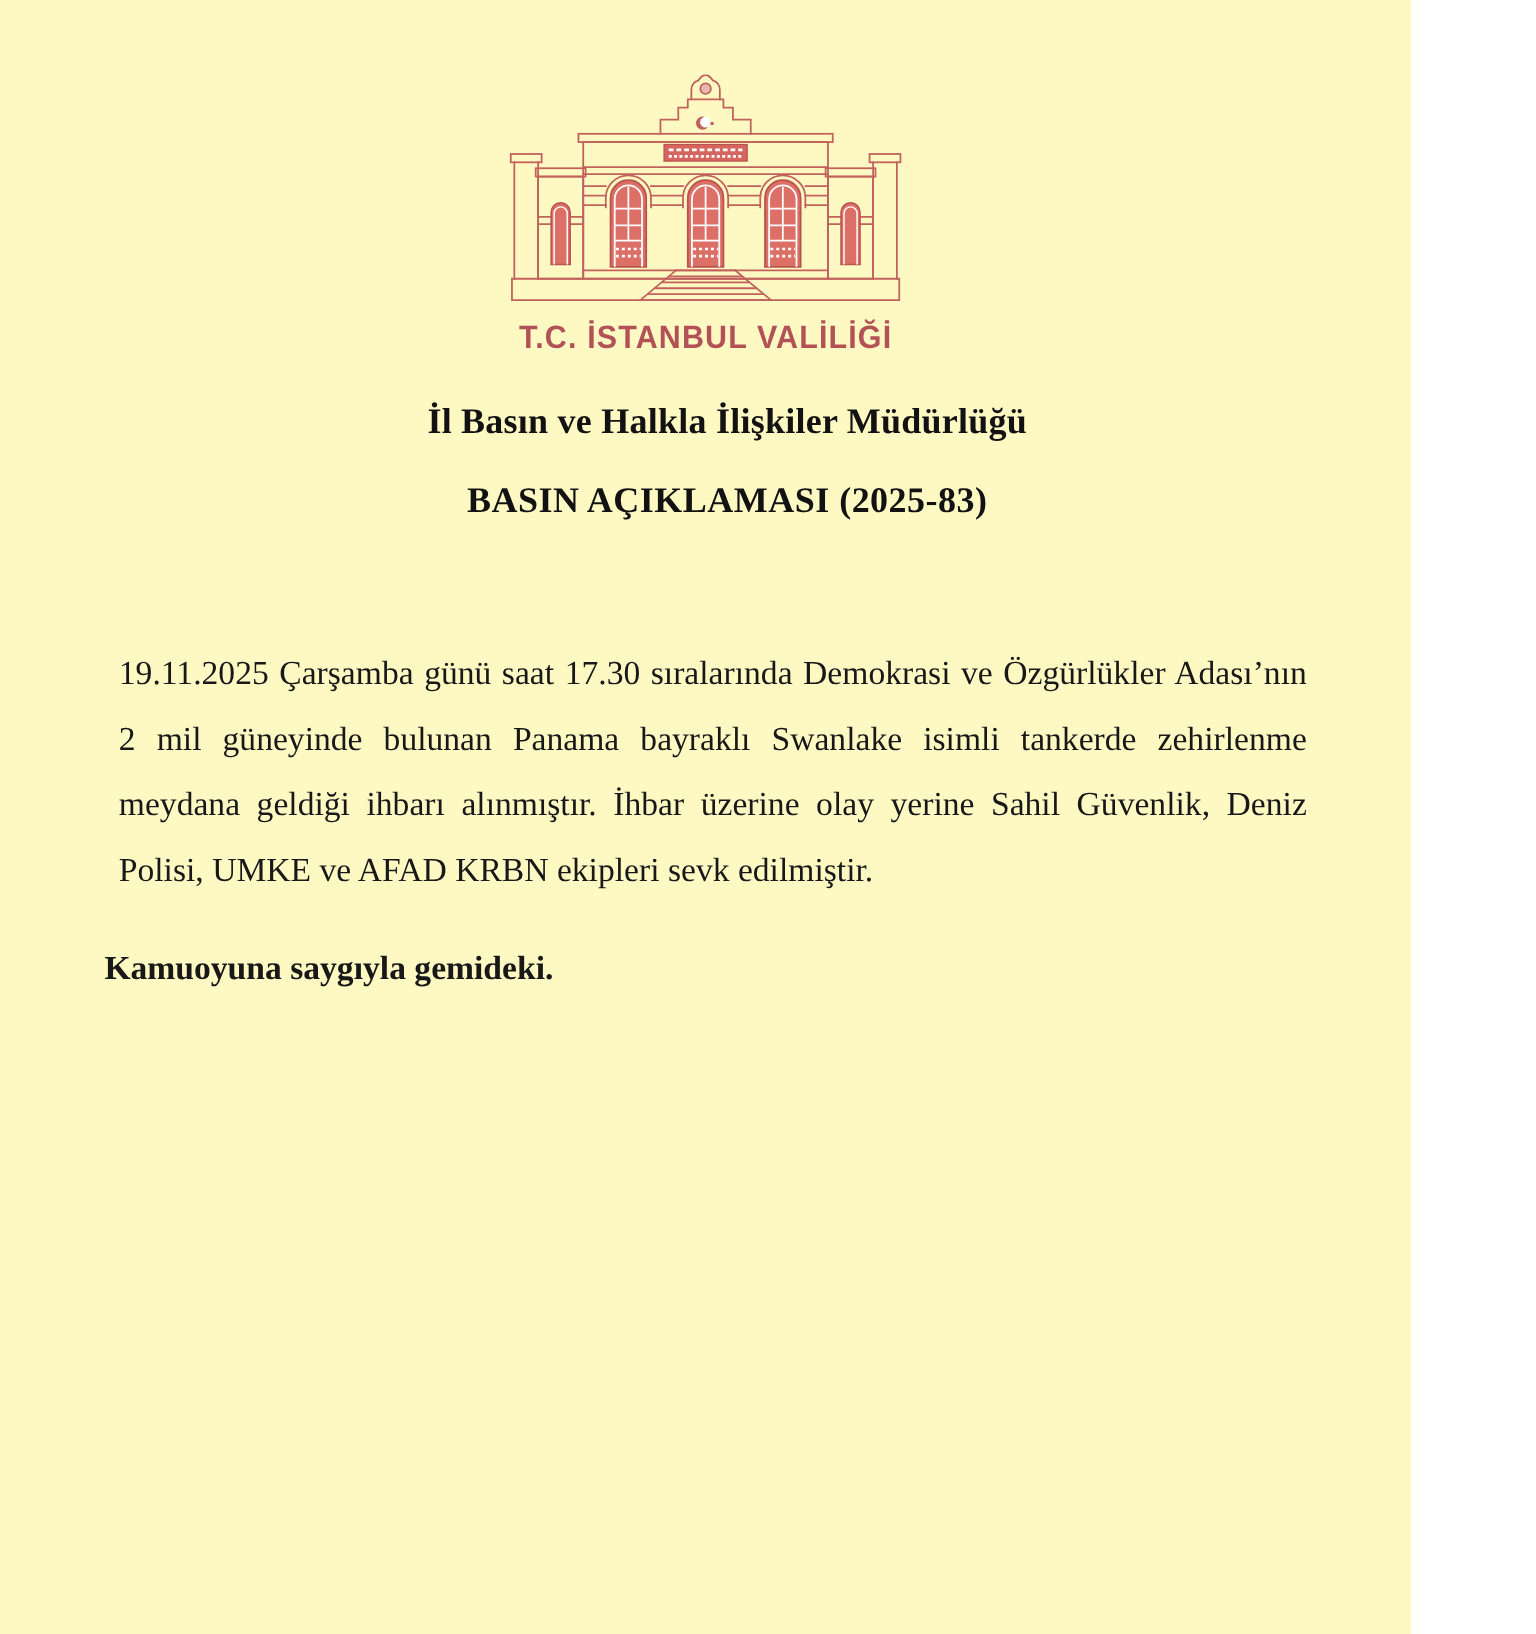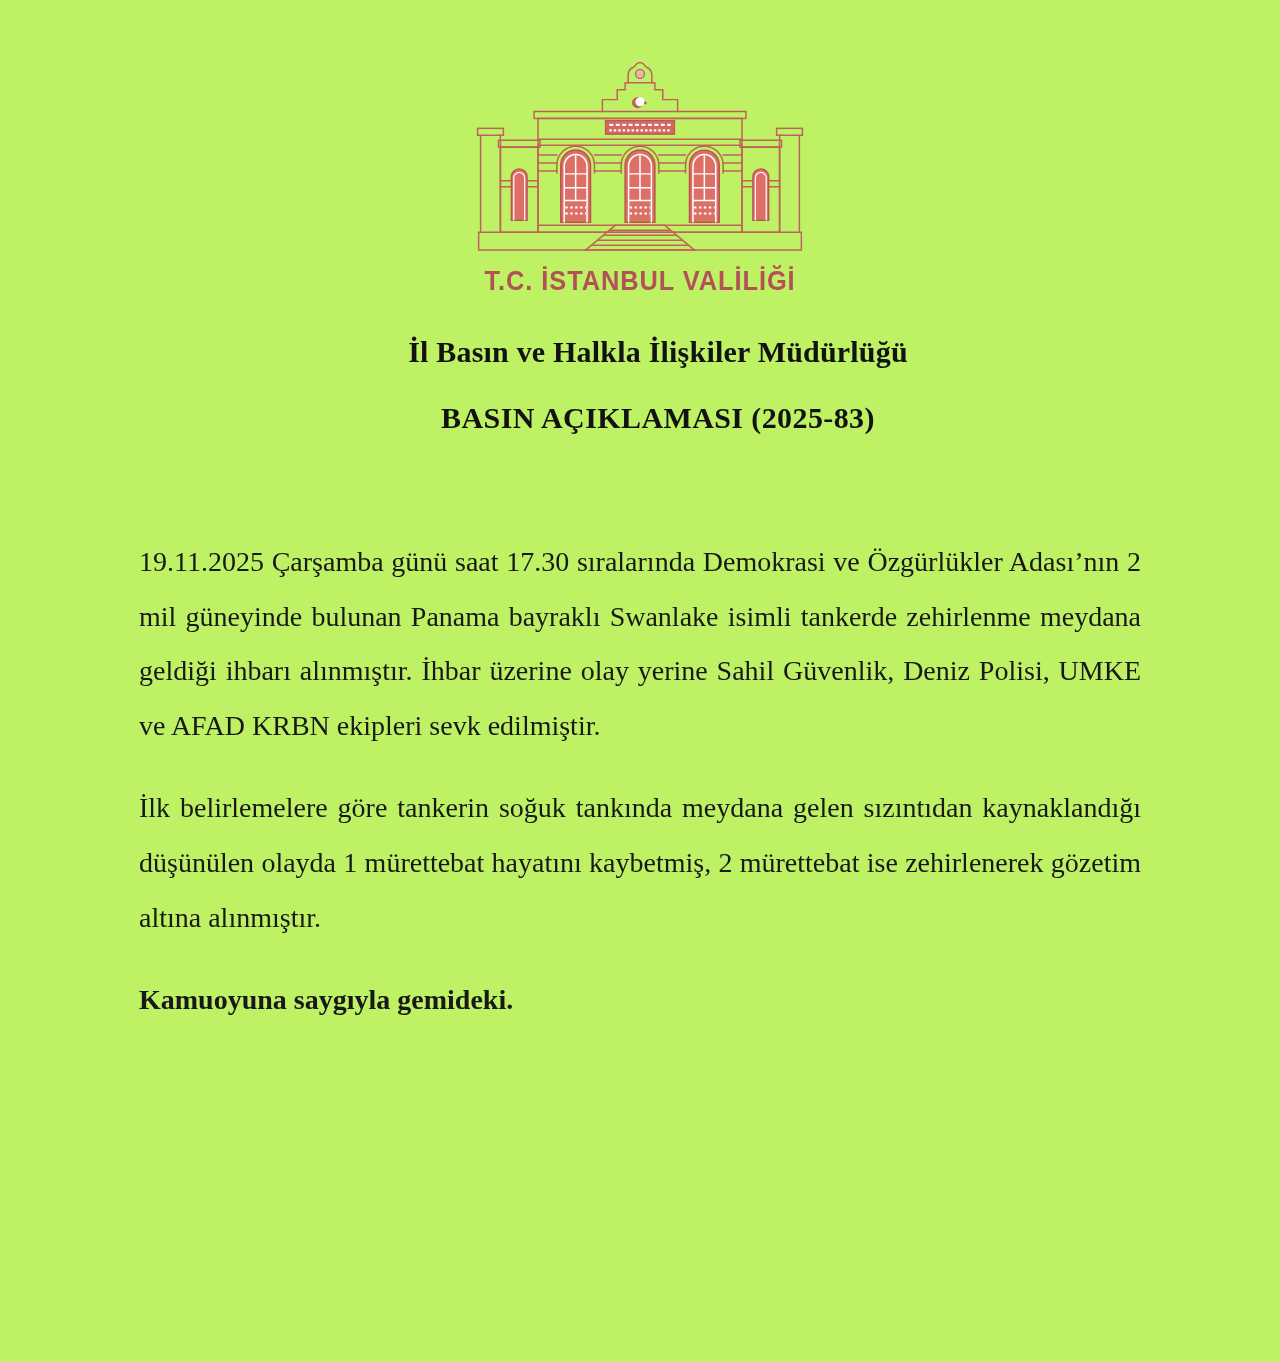--- a/index.html
+++ b/index.html
@@ -6,23 +6,23 @@
   html, body { background: #ffffff; }
   body {
     width: 1280px;
     height: 1362px;
     font-family: "Liberation Serif", serif;
     color: #161616;
     overflow: hidden;
   }
   .page {
     position: relative;
-    width: 1280px;
+    width: 1176px;
     height: 1362px;
-    background: #bef264;
+    background: #fef9c3;
   }
   
   .logo-wrap {
     padding-top: 62px;
     text-align: center;
   }
   .building-svg {
     display: block;
     margin: 0 auto;
     width: 352px;
@@ -58,21 +58,21 @@
   }
   
   .content {
     width: 1002px;
     margin: 100px auto 0 auto;
     font-size: 28px;
     line-height: 1.95;
     color: #181818;
   }
   .para { margin-bottom: 28px; }
-  .para.justify { text-align: justify; text-justify: inter-word; }
+  .para.justify { text-align: justify; text-justify: inter-word; margin-left: 12px; }
   .para.bold { font-weight: 700; }
 </style>
 </head>
 <body>
 
 <div class="page">
 
   <div class="logo-wrap">
     <svg class="building-svg" viewBox="0 0 350 200" xmlns="http://www.w3.org/2000/svg">
 
@@ -158,17 +158,16 @@
     <div class="logo-caption">T.C. İSTANBUL VALİLİĞİ</div>
   </div>
 
   <div class="doc-headings">
     <div class="dept-title">İl Basın ve Halkla İlişkiler Müdürlüğü</div>
     <div class="press-title">BASIN AÇIKLAMASI (2025-83)</div>
   </div>
 
   <div class="content">
     <p class="para justify">19.11.2025 Çarşamba günü saat 17.30 sıralarında Demokrasi ve Özgürlükler Adası’nın 2 mil güneyinde bulunan Panama bayraklı Swanlake isimli tankerde zehirlenme meydana geldiği ihbarı alınmıştır. İhbar üzerine olay yerine Sahil Güvenlik, Deniz Polisi, UMKE ve AFAD KRBN ekipleri sevk edilmiştir.</p>
-    <p class="para justify">İlk belirlemelere göre tankerin soğuk tankında meydana gelen sızıntıdan kaynaklandığı düşünülen olayda 1 mürettebat hayatını kaybetmiş, 2 mürettebat ise zehirlenerek gözetim altına alınmıştır.</p>
     <p class="para bold">Kamuoyuna saygıyla gemideki.</p>
   </div>
 
 </div>
 
 </body></html>

